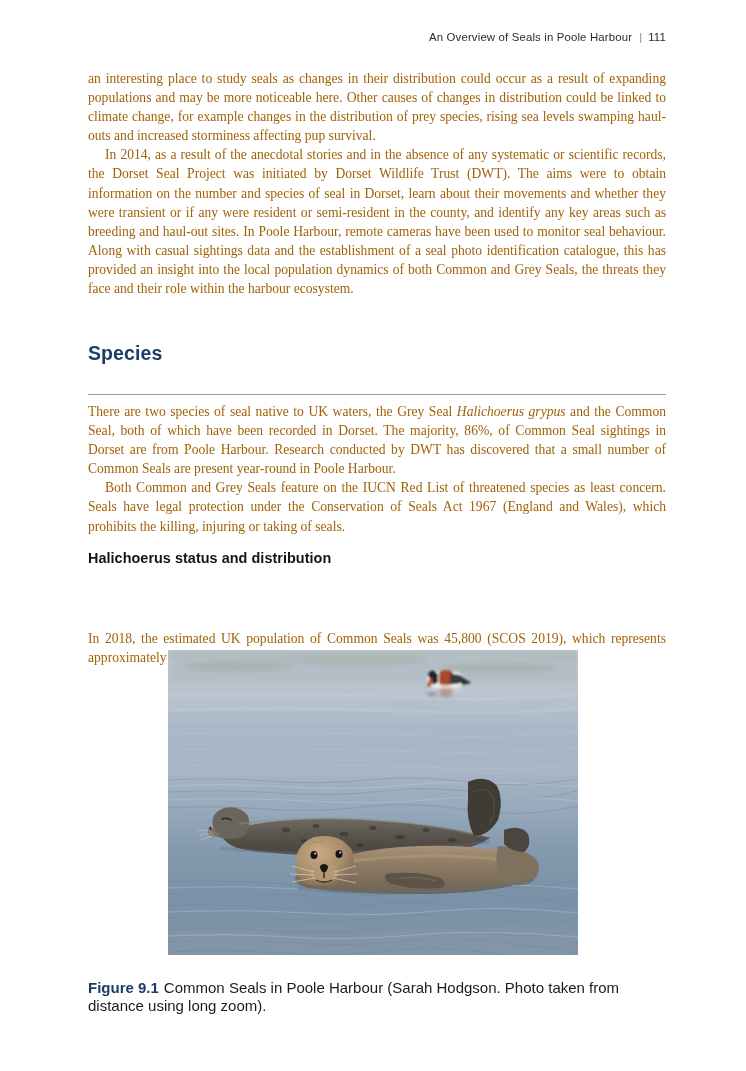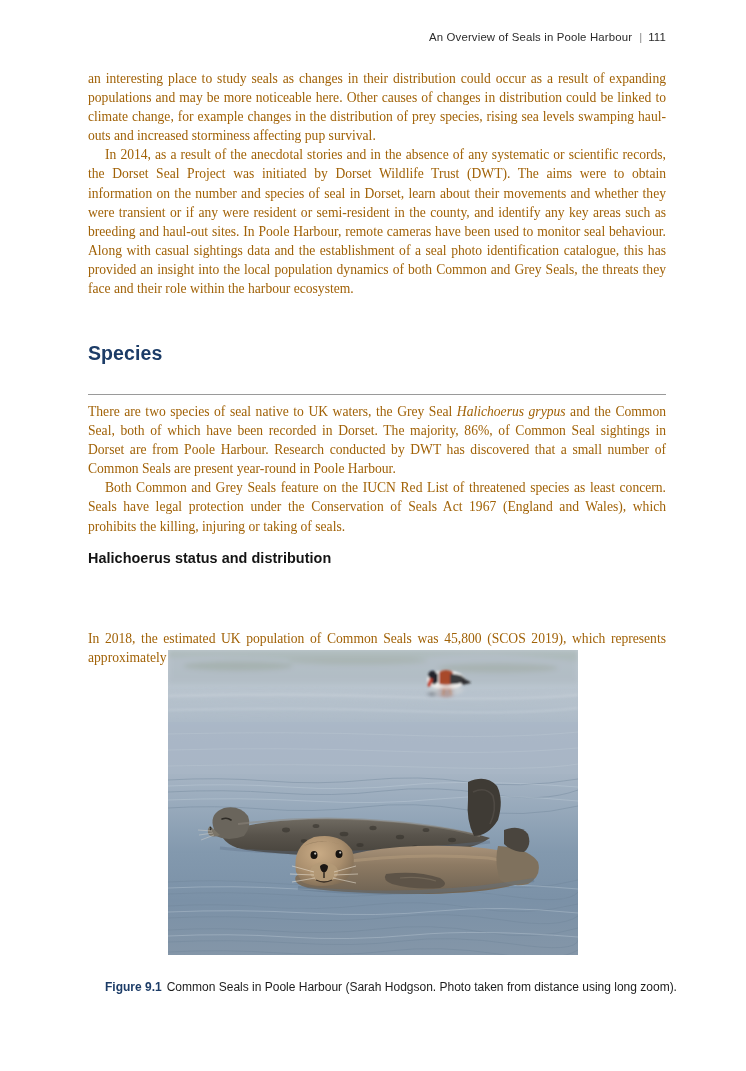--- a/index.html
+++ b/index.html
@@ -108,25 +108,25 @@
     width: 410px;
     height: 305px;
     overflow: hidden;
     background: #9aa8b8;
   }
   .photo svg { display: block; }
 
   
   .caption {
     position: absolute;
-    left: 105px;
+    left: 88px;
     top: 979px;
     width: 578px;
     font-family: "Liberation Sans", sans-serif;
-    font-size: 12px;
+    font-size: 15px;
     line-height: 17.5px;
     color: #1c1c1c;
   }
   .caption .fig-label {
     font-weight: 700;
     color: #1c3c67;
     margin-right: 5px;
   }
 </style>
 </head>

